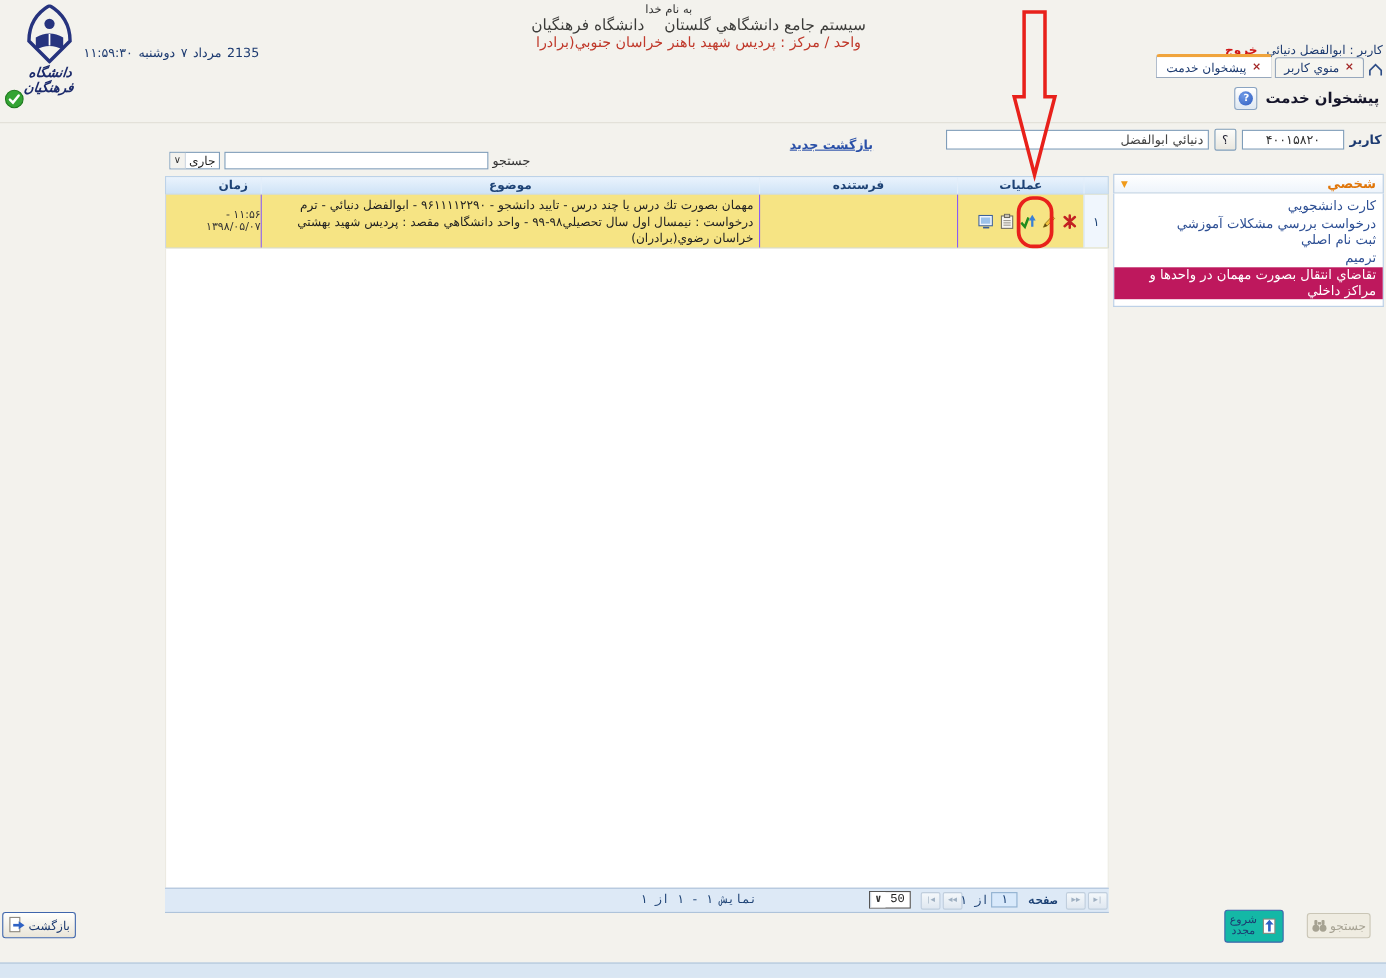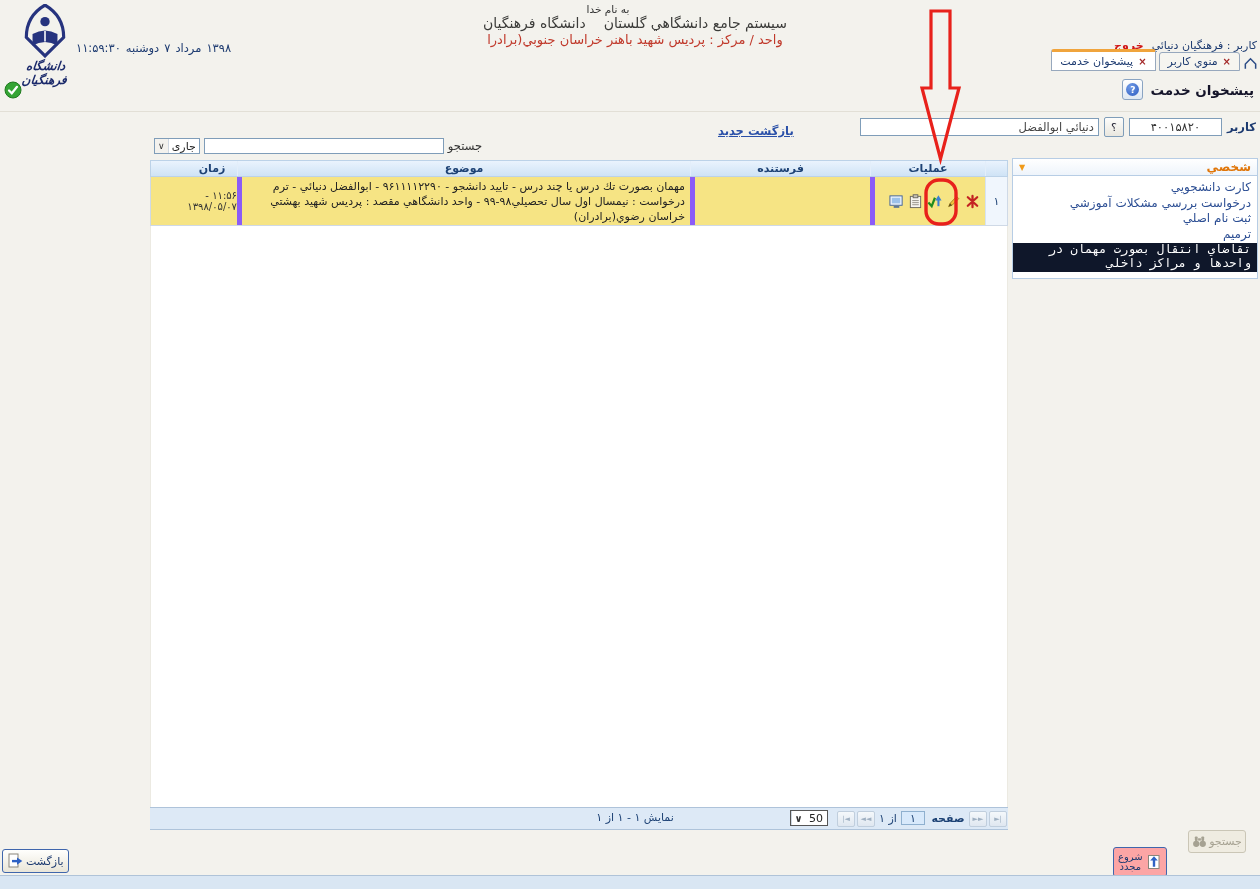--- a/index.html
+++ b/index.html
@@ -50,54 +50,54 @@
     font-size:9px;color:#333;border-right:1px solid #cfd8e2;background:#f3f2ee;}
   #search-filter-select{width:46px;}
   
   #grid{top:160px;left:150px;width:858px;}
   #grid-header{display:flex;height:17px;background:linear-gradient(#eaf3fd,#cfe3f6);border:1px solid #bcd2e8;box-sizing:border-box;}
   .hcell{display:flex;align-items:center;justify-content:center;font-weight:bold;color:#1d4275;font-size:11px;
     box-sizing:border-box;border-left:1px solid #e3eefa;}
   .hcell:last-child{border-left:none;}
   .w-num{width:22px;}.w-ops{width:115px;}.w-sender{width:180px;}.w-subject{width:453px;}.w-time{width:86px;padding-left:36px;}
   #grid-row{display:flex;height:49px;background:#f6e484;border:1px solid #cfd9e6;border-top:none;box-sizing:border-box;}
-  .bcell{box-sizing:border-box;border-left:5px solid #8b5cf6;}
+  .bcell{box-sizing:border-box;border-left:1px solid #8b5cf6;}
   .bcell:last-child{border-left:none;}
   #row-num-cell{background:#f0f6fd;color:#1d4275;display:flex;align-items:center;justify-content:center;border-left:1px solid #d6e3f2;}
   #ops-cell{display:flex;direction:ltr;align-items:center;justify-content:flex-end;gap:4px;padding:0 5px;}
   #ops-cell .op{width:15px;height:15px;cursor:pointer;display:flex;}
   #subject-cell{padding:2px 5px;font-size:11px;line-height:15px;text-align:right;color:#222;overflow:hidden;}
   #time-cell{display:flex;align-items:center;justify-content:center;font-size:10px;color:#333;}
   #grid-filler{height:581px;background:#fff;border-left:1px solid #eceae2;border-right:1px solid #eceae2;box-sizing:border-box;}
   
   #pager{position:relative;height:21px;background:#dde9f6;border-top:1px solid #aec3da;border-bottom:1px solid #aec3da;direction:ltr;}
-  #pager .p{position:absolute;}
+  #pager .p{position:absolute;font-family:Liberation Mono, monospace;}
   #showing-label{left:425px;top:3px;width:120px;text-align:center;color:#1d4275;direction:rtl;white-space:nowrap;}
   #per-page-select{left:640px;top:2px;width:38px;height:16px;border:1px solid #555;direction:ltr;}
   #per-page-select .chev{border-right:none;border-left:1px solid #cfd8e2;font-size:10px;font-weight:bold;background:#fff;}
   .pg-btn{width:16px;height:14px;top:3px;background:linear-gradient(#f4f8fb,#dfe7f0);border:1px solid #c0cedd;border-radius:2px;
     color:#9fb0c2;font-size:7px;display:flex;align-items:center;justify-content:center;cursor:pointer;}
   #pg-first{left:687px;}#pg-prev{left:707px;}#pg-next{left:819px;}#pg-last{left:839px;}
   #page-of-label{left:727px;top:4px;width:22px;text-align:center;color:#1d4275;direction:rtl;white-space:nowrap;}
   #page-input{left:751px;top:3px;width:24px;height:14px;background:#d8e9fb;border:1px solid #8fb0cf;text-align:center;
     color:#1d4275;font-size:11px;box-sizing:border-box;font-family:inherit;}
   #page-word-label{left:779px;top:4px;width:38px;text-align:center;color:#1d4275;font-weight:bold;}
   
   #sidebar{top:158px;left:1012px;width:246px;}
   #sidebar-header{height:18px;border:1px solid #b7cde5;background:linear-gradient(#ffffff,#eef4fb);
     display:flex;align-items:center;justify-content:space-between;padding:0 6px;box-sizing:border-box;cursor:pointer;}
   #sidebar-header .t{color:#e0760a;font-weight:bold;font-size:12px;}
   #sidebar-header .arr{color:#f09a1a;font-size:8px;}
   #sidebar-list{border:1px solid #b7cde5;border-top:none;background:#fff;padding:3px 0 4px;}
   .side-item{font-size:12px;color:#2d4f94;text-align:right;padding:0 6px;line-height:13.5px;margin:2px 0;cursor:pointer;}
-  .side-item.selected{background:#0f172a;color:#fff;padding:1px 6px;font-family:Liberation Mono, monospace;}
+  .side-item.selected{background:#be185d;color:#fff;padding:1px 6px;}
   
   #bottom-strip{left:0;top:875px;width:1260px;height:14px;background:#d9e6f3;border-top:1px solid #afc3d8;box-sizing:border-box;}
   .foot-btn{display:flex;align-items:center;gap:3px;border:1px solid #3f66ac;border-radius:3px;
-    background:linear-gradient(#fffffd,#e9e5d8);padding:0 4px;box-sizing:border-box;cursor:pointer;color:#1c3a70;margin-top:20px;}
+    background:linear-gradient(#fffffd,#e9e5d8);padding:0 4px;box-sizing:border-box;cursor:pointer;color:#1c3a70;}
   #back-button{left:2px;top:829px;height:24px;font-size:11px;}
   #restart-button{left:1113px;top:827px;height:30px;font-size:10px;}
   #restart-button .two{line-height:10px;text-align:center;}
   #search-button{left:1188px;top:830px;width:58px;height:23px;border:1px solid #cac6b6;background:#efece1;
     color:#a6a292;display:flex;align-items:center;justify-content:center;gap:2px;border-radius:3px;font-size:11px;box-sizing:border-box;}
   #annotation{left:0;top:0;pointer-events:none;z-index:40;}
 </style>
 </head>
 <body>
 
@@ -113,39 +113,39 @@
       <path d="M24,26 V36" stroke="#fff" stroke-width="1.5"></path>
     </svg>
     <div id="logo-caption">دانشگاه فرهنگیان</div>
   </div>
 
   <div class="abs" id="datetime">
     <span>۱۱:۵۹:۳۰</span>
     <span>دوشنبه</span>
     <span>۷</span>
     <span>مرداد</span>
-    <span>۱۳۹۸</span>
+    <span>2135</span>
   </div>
 
   <div class="abs" id="status-icon">
     <svg width="18" height="18" viewBox="0 0 18 18">
       <circle cx="9" cy="9" r="8" fill="#34a434" stroke="#1f7a1f"></circle>
       <path d="M5,9.5 L7.8,12.3 L13,5.8" fill="none" stroke="#fff" stroke-width="2.2" stroke-linecap="round"></path>
     </svg>
   </div>
 
   <div class="abs" id="bismillah">به نام خدا</div>
   <div class="abs" id="system-row">
     <span>سيستم جامع دانشگاهي گلستان</span>
     <span>دانشگاه فرهنگيان</span>
   </div>
   <div class="abs" id="unit-row">واحد / مرکز : پرديس شهيد باهنر خراسان جنوبي(برادرا</div>
 
   <div class="abs" id="user-info">
-    <span>کاربر : فرهنگيان دنيائي</span>
+    <span>کاربر : ابوالفضل دنيائي</span>
     <span id="logout-link">خروج</span>
   </div>
 
   <div class="abs" id="tab-bar">
     <span style="cursor:pointer;display:flex;align-items:flex-end;">
       <svg width="15" height="15" viewBox="0 0 16 16">
           <path d="M2.5,13.5 V8.5 L8,3 L13.5,8.5 V13.5" fill="none" stroke="#2c4c86" stroke-width="1.6"></path>
         </svg>
     </span>
     <div class="tab">
@@ -265,21 +265,21 @@
 
   <div class="abs foot-btn" id="back-button">
     <span>بازگشت</span>
     <svg width="16" height="16" viewBox="0 0 16 16">
       <rect x="2" y="1" width="9" height="13" fill="#fff" stroke="#8a867c"></rect>
       <rect x="5" y="6.9" width="6" height="2.4" fill="#2f62c4"></rect>
       <polygon points="10,4.4 15.3,8.1 10,11.8" fill="#2f62c4"></polygon>
     </svg>
   </div>
 
-  <div class="abs foot-btn" id="restart-button" style="background:#fca5a5;">
+  <div class="abs foot-btn" id="restart-button" style="background:#14b8a6;">
     <svg width="16" height="16" viewBox="0 0 16 16">
       <rect x="2.5" y="1.5" width="10.5" height="13" fill="#fff" stroke="#8a867c"></rect>
       <polygon points="8,2.2 11.8,6.5 9.2,6.5 9.2,12.8 6.8,12.8 6.8,6.5 4.2,6.5" fill="#2f62c4"></polygon>
     </svg>
     <span class="two">
       <span>شروع</span><br>
       <span>مجدد</span>
     </span>
   </div>
 

